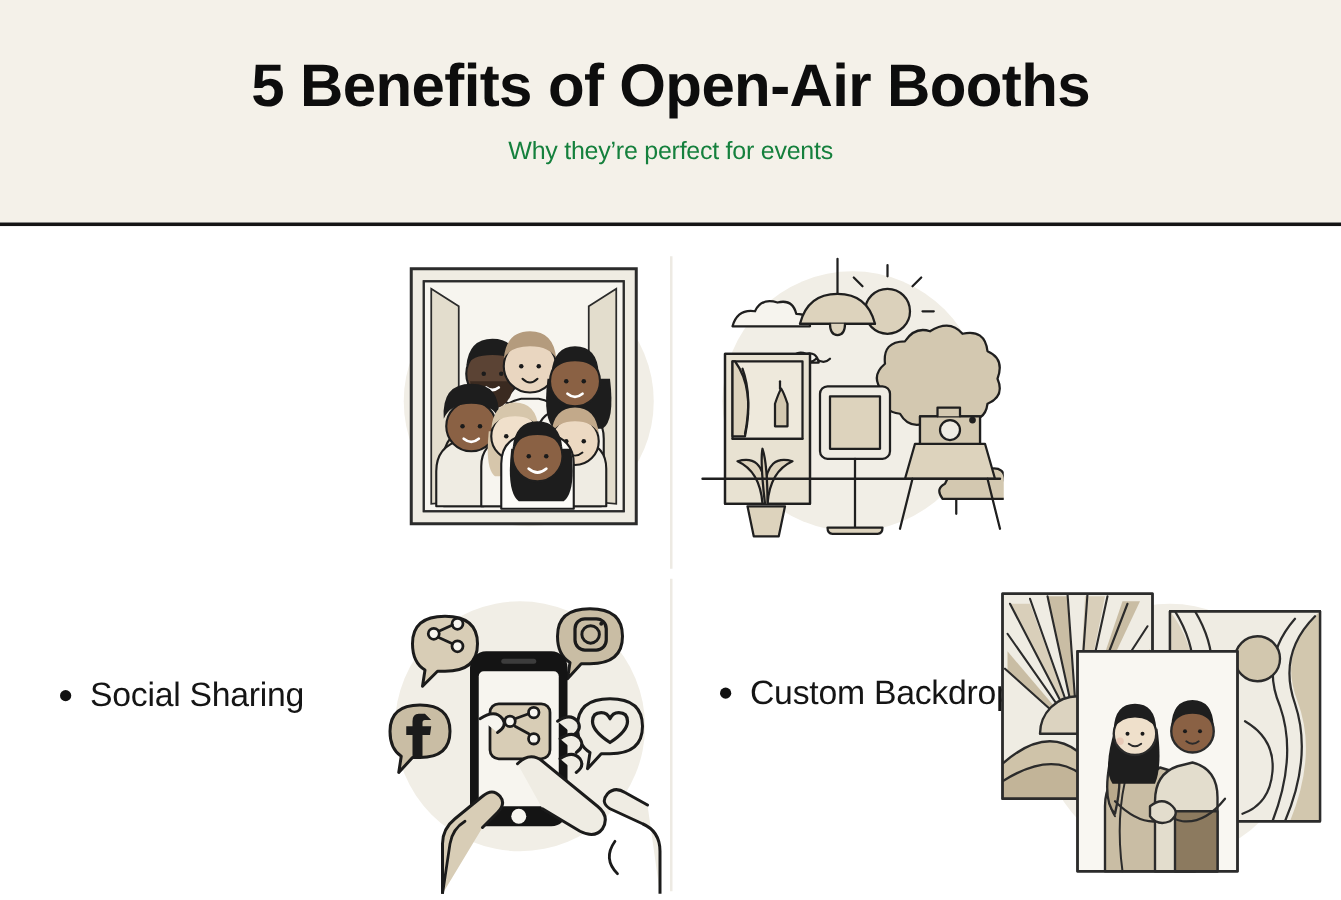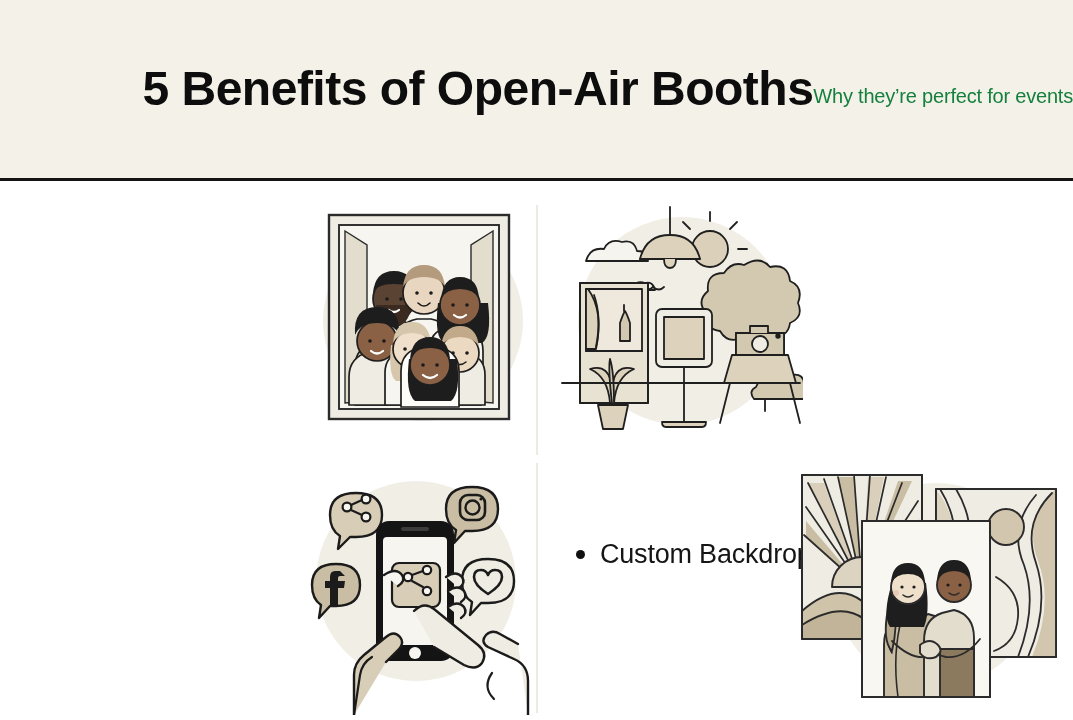--- a/index.html
+++ b/index.html
@@ -9,21 +9,21 @@
     font-family:"Liberation Sans", sans-serif;
     color:#111111;
     overflow:hidden;
   }
   .page { position:relative; width:1073px; height:720px; background:#ffffff; }
 
   
   .header {
     position:absolute; left:0; top:0; width:1073px; height:178px;
     background:#f4f1e9;
-    display:flex; flex-direction:row; align-items:center; justify-content:flex-end;
+    display:flex; flex-direction:column; align-items:center; justify-content:center;
   }
   .title {
     font-size:48px; font-weight:bold; letter-spacing:-0.5px;
     color:#0d0d0d; line-height:1.06; text-align:center;
   }
   .subtitle {
     margin-top:14px; font-size:20px; font-weight:400;
     color:#15803d; text-align:center; letter-spacing:-0.2px;
   }
   .header-rule {
@@ -239,20 +239,28 @@
 
             <path d="M4 192 h238" stroke-width="1.9"></path>
           </g>
         </svg>
       </div>
 
     </div>
 
     <div class="cell cell-bl">
 
+      <div class="textcol bl-text">
+        <ul class="bullets" style="margin-top:0">
+          <li>
+            <span class="dot"></span>
+            <span class="bullet-text">Social Sharing</span>
+          </li>
+        </ul>
+      </div>
 
       <div class="illus illus-bl">
         <svg viewBox="0 0 236 256" xmlns="http://www.w3.org/2000/svg">
           <circle cx="120" cy="122" r="100" fill="#f1eee6"></circle>
           <g stroke="#1b1b1b" stroke-width="2.4" stroke-linejoin="round" stroke-linecap="round">
 
             <path d="M34 56 q0-22 26-22 q26 0 26 22 q0 22-26 22 h-6 l-12 12 l2-13 q-10-6-10-21z" fill="#d8cdb6"></path>
             <g stroke-width="2.2" fill="none">
               <circle cx="51" cy="48" r="4.4" fill="#f7f5ef"></circle>
               <circle cx="70" cy="40" r="4.4" fill="#f7f5ef"></circle>

